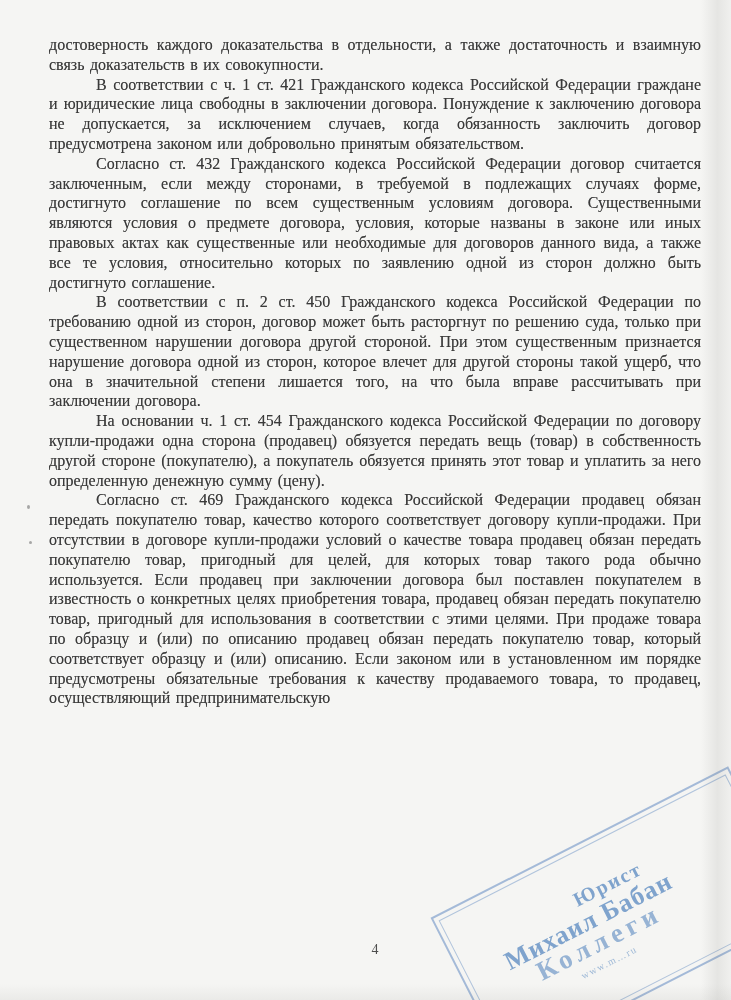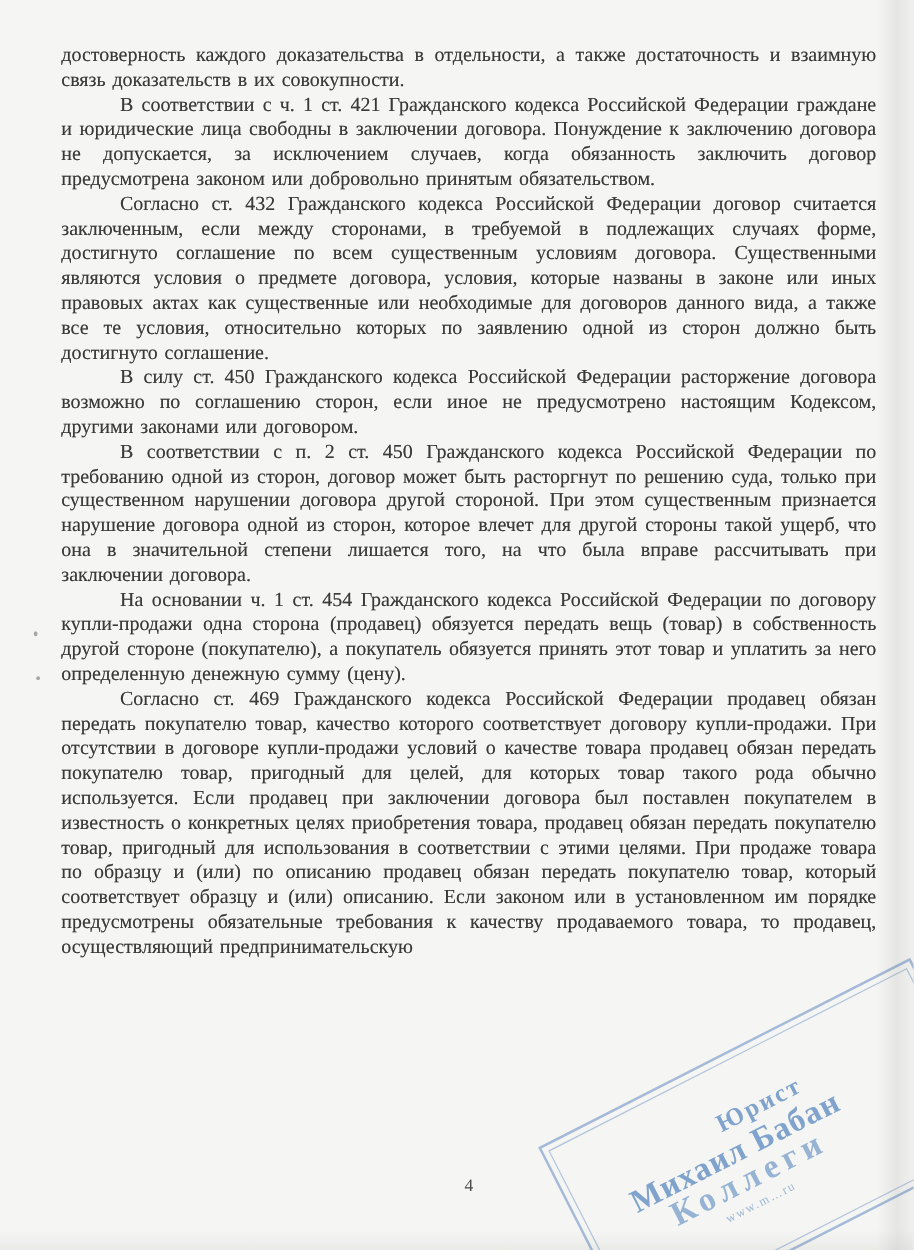--- a/index.html
+++ b/index.html
@@ -78,21 +78,20 @@
 </style>
 </head>
 <body>
 
 <div class="page" style="background: rgb(245, 245, 243);">
 
   <div class="text-block" style="color: rgb(58, 58, 58);">
       <p class="para no-indent">достоверность каждого доказательства в отдельности, а также достаточность и взаимную связь доказательств в их совокупности.</p>
       <p class="para">В соответствии с ч. 1 ст. 421 Гражданского кодекса Российской Федерации граждане и юридические лица свободны в заключении договора. Понуждение к заключению договора не допускается, за исключением случаев, когда обязанность заключить договор предусмотрена законом или добровольно принятым обязательством.</p>
       <p class="para">Согласно ст. 432 Гражданского кодекса Российской Федерации договор считается заключенным, если между сторонами, в требуемой в подлежащих случаях форме, достигнуто соглашение по всем существенным условиям договора. Существенными являются условия о предмете договора, условия, которые названы в законе или иных правовых актах как существенные или необходимые для договоров данного вида, а также все те условия, относительно которых по заявлению одной из сторон должно быть достигнуто соглашение.</p>
-      <p class="para">В силу ст. 450 Гражданского кодекса Российской Федерации расторжение договора возможно по соглашению сторон, если иное не предусмотрено настоящим Кодексом, другими законами или договором.</p>
       <p class="para">В соответствии с п. 2 ст. 450 Гражданского кодекса Российской Федерации по требованию одной из сторон, договор может быть расторгнут по решению суда, только при существенном нарушении договора другой стороной. При этом существенным признается нарушение договора одной из сторон, которое влечет для другой стороны такой ущерб, что она в значительной степени лишается того, на что была вправе рассчитывать при заключении договора.</p>
       <p class="para">На основании ч. 1 ст. 454 Гражданского кодекса Российской Федерации по договору купли-продажи одна сторона (продавец) обязуется передать вещь (товар) в собственность другой стороне (покупателю), а покупатель обязуется принять этот товар и уплатить за него определенную денежную сумму (цену).</p>
       <p class="para">Согласно ст. 469 Гражданского кодекса Российской Федерации продавец обязан передать покупателю товар, качество которого соответствует договору купли-продажи. При отсутствии в договоре купли-продажи условий о качестве товара продавец обязан передать покупателю товар, пригодный для целей, для которых товар такого рода обычно используется. Если продавец при заключении договора был поставлен покупателем в известность о конкретных целях приобретения товара, продавец обязан передать покупателю товар, пригодный для использования в соответствии с этими целями. При продаже товара по образцу и (или) по описанию продавец обязан передать покупателю товар, который соответствует образцу и (или) описанию. Если законом или в установленном им порядке предусмотрены обязательные требования к качеству продаваемого товара, то продавец, осуществляющий предпринимательскую</p>
     </div>
 
   <div class="watermark">
     <div class="watermark-inner"></div>
     <div class="wm-text">
       <span class="wm-l1">Юрист</span>
       <span class="wm-l2">Михаил Бабан</span>

